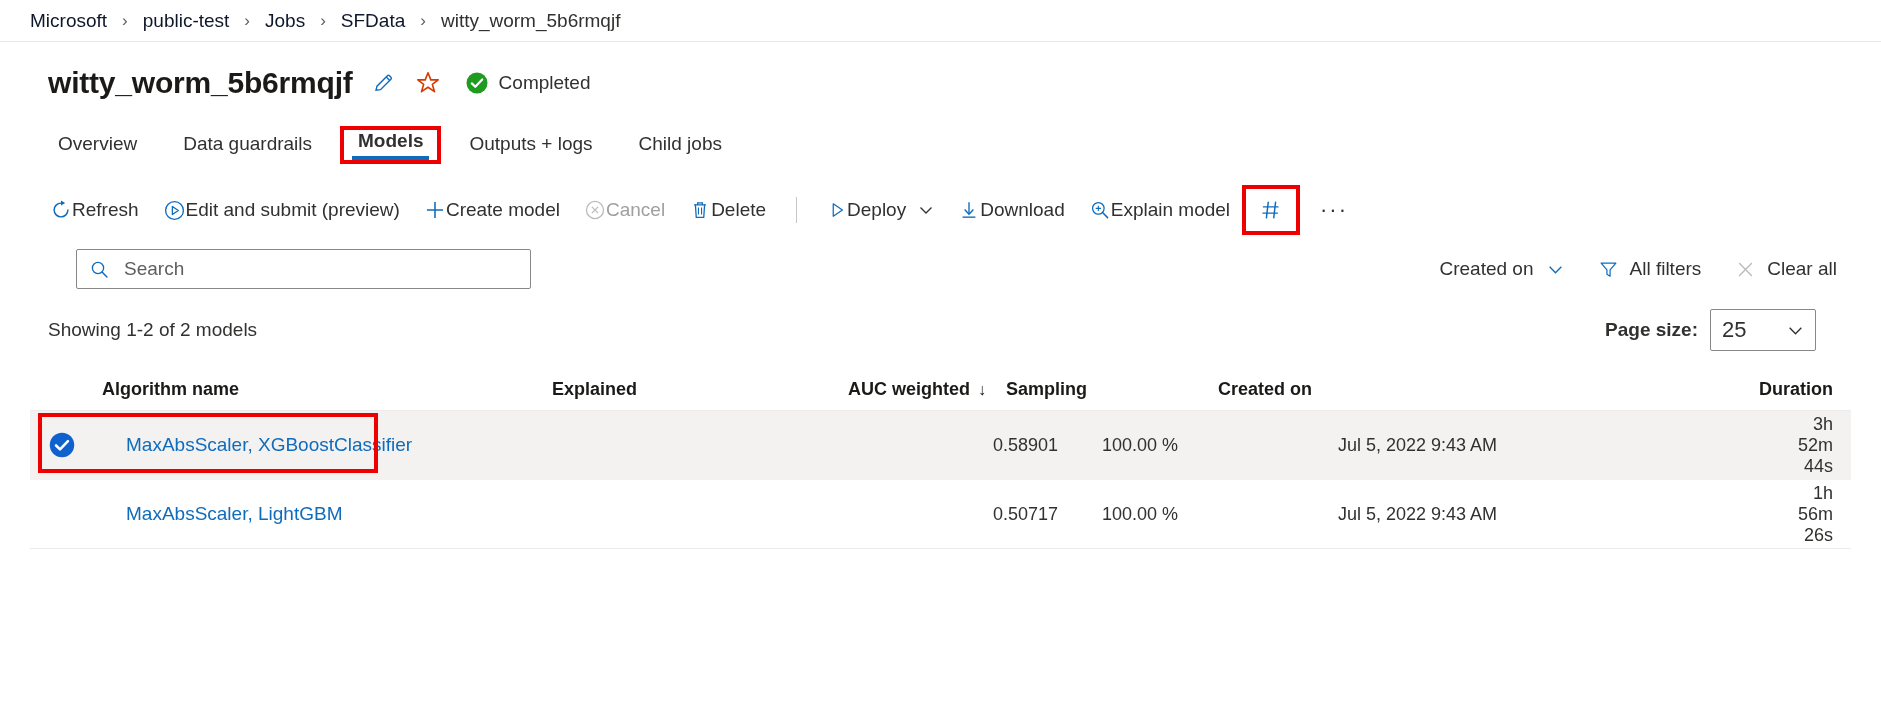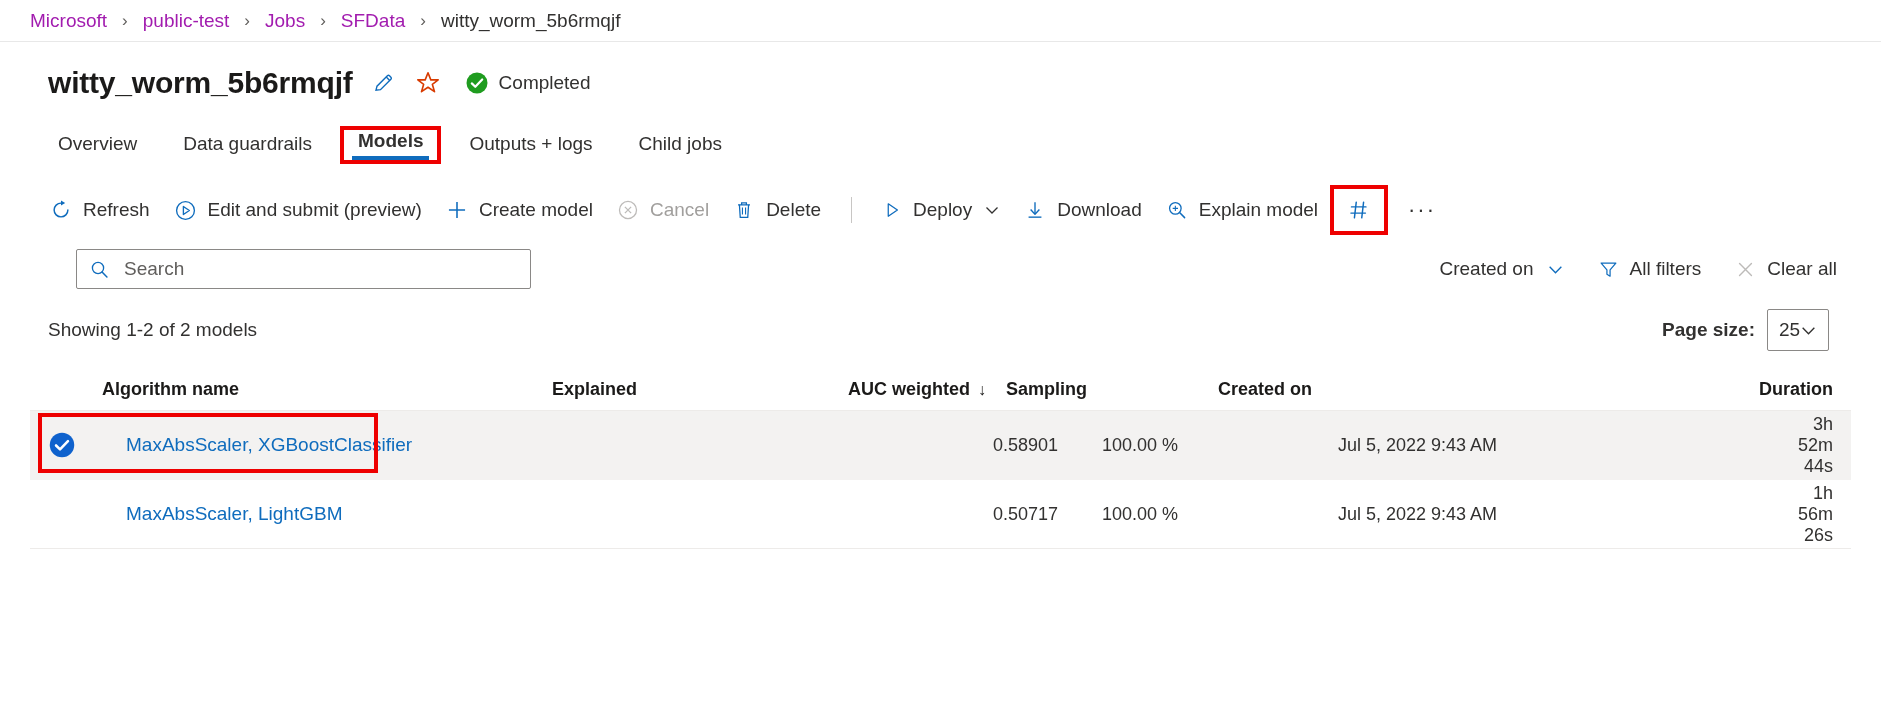--- a/index.html
+++ b/index.html
@@ -20,21 +20,21 @@
   .breadcrumb-bar {
     height: 42px;
     display: flex;
     align-items: center;
     padding-left: 30px;
     border-bottom: 1px solid #e8e8e8;
     box-sizing: border-box;
   }
   .crumb {
     font-size: 19px;
-    color: #a21caf;
+    color: #0f172a;
     white-space: nowrap;
   }
   .crumb.current {
     color: #323130;
   }
   .crumb-sep {
     font-size: 17px;
     color: #605e5c;
     margin: 0 15px;
     font-weight: 300;
@@ -119,21 +119,21 @@
   }
   .cmd {
     display: flex;
     align-items: center;
     height: 44px;
     padding: 0 12px;
     font-size: 19px;
     color: #323130;
     white-space: nowrap;
   }
-  .cmd .cmd-label { margin-left: 11px; }
+  .cmd .cmd-label { }
   .cmd.disabled { color: #a19f9d; }
   .cmd .chev { margin-left: 12px; }
   .cmd-sep {
     width: 1px;
     height: 26px;
     background: #c8c6c4;
     margin: 0 18px;
   }
   .cmd.redbox {
     border: 4px solid #ee0000;
@@ -195,49 +195,49 @@
   }
   .filter-item .f-label { margin-left: 11px; }
   .filter-item .chev { margin-left: 13px; }
 
   
   .showing-row {
     display: flex;
     align-items: center;
     margin-top: 20px;
     padding-left: 48px;
-    padding-right: 52px;
+    padding-right: 65px;
     height: 40px;
   }
   .showing-text {
     font-size: 19px;
     color: #323130;
   }
   .pagesize-wrap {
     margin-left: auto;
     display: flex;
     align-items: center;
   }
   .pagesize-label {
     font-size: 19px;
     font-weight: 600;
     color: #323130;
     margin-right: 12px;
   }
   .pagesize-select {
-    width: 62px;
+    width: 106px;
     height: 42px;
     border: 1px solid #8a8886;
     border-radius: 2px;
     display: flex;
     align-items: center;
     justify-content: space-between;
     padding: 0 11px;
     box-sizing: border-box;
-    font-size: 19px;
+    font-size: 22px;
     color: #323130;
   }
 
   
   .table {
     margin-top: 18px;
     padding-left: 30px;
     padding-right: 30px;
   }
   .trow {

